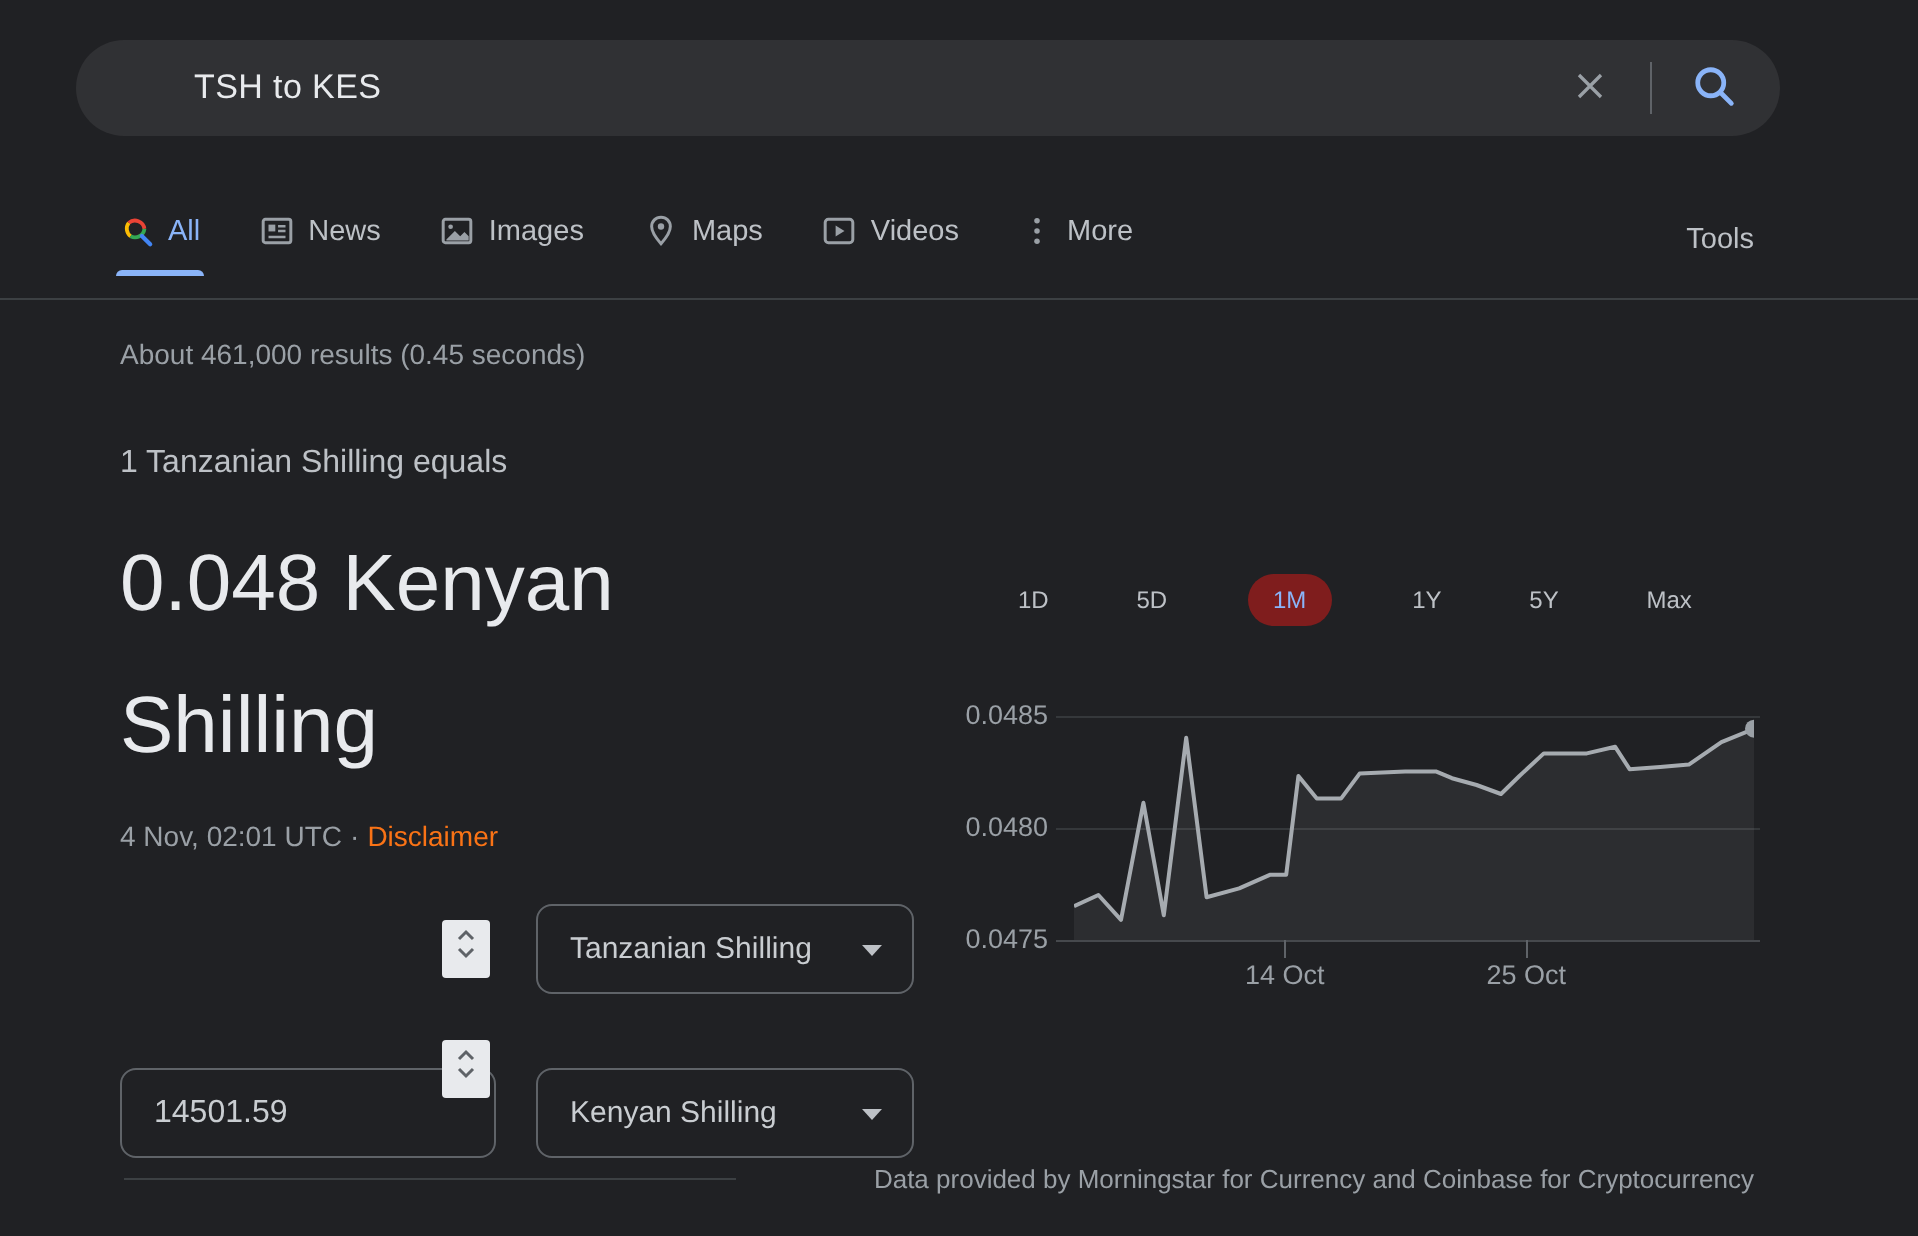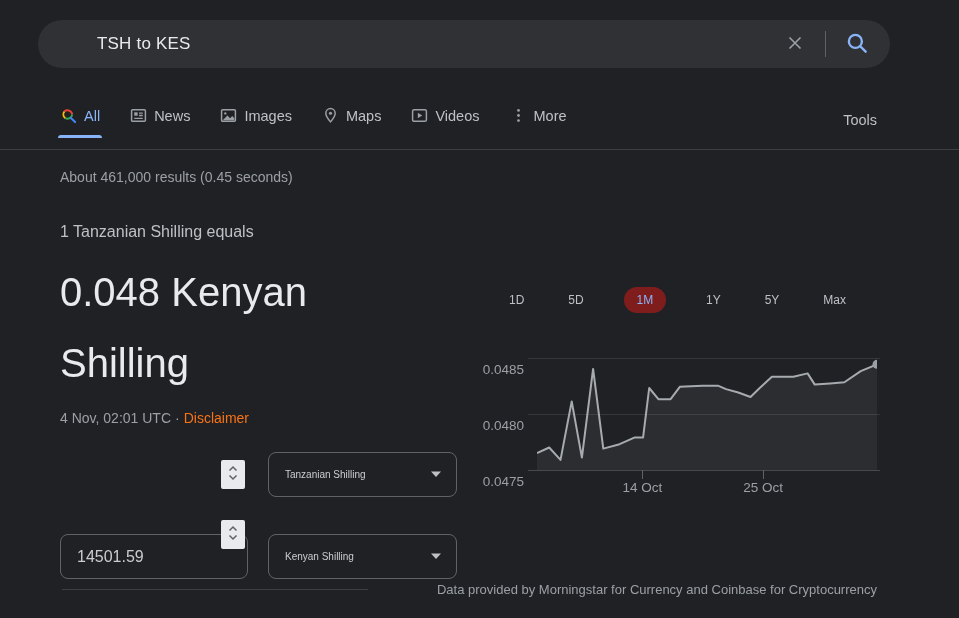--- a/index.html
+++ b/index.html
@@ -56,36 +56,36 @@
   .row1 { top:452px; } .row2 { top:512px;margin-top:22px; }
   .spinner {
     position:absolute; left:221px; width:24px; height:29px; background:#e8eaed;
     border-radius:2px; display:flex; flex-direction:column; align-items:center;
     justify-content:center; cursor:pointer;
   }
   .sp1 { top:460px; } .sp2 { top:520px; }
   .dropdown {
     position:absolute; left:268px; width:189px; height:45px;
     border:1px solid #5f6368; border-radius:8px; display:flex; align-items:center;
-    padding:0 14px 0 16px; cursor:pointer; color:#c9cdd1; font-size:10px;
+    padding:0 14px 0 16px; cursor:pointer; color:#c9cdd1; font-size:15px;
   }
   .dropdown .dd-label { flex:1; }
   
   .ranges {
     position:absolute; left:505px; top:287px; width:345px;
     display:flex; justify-content:space-between; align-items:center;
   }
   .range-btn { font-size:12px; color:#bdc1c6; cursor:pointer; padding:6px 4px; }
   .range-btn.active {
     color:#8ab4f8; background:#7f1d1d; border-radius:15px; padding:6px 13px;
   }
   .grid-line { position:absolute; left:528px; width:352px; height:1px; background:#35383b; }
   .g1 { top:358px; } .g2 { top:414px; }
   .axis-line { position:absolute; left:528px; top:470px; width:352px; height:1px; background:#46494d; }
-  .y-label { position:absolute; left:472px; width:52px; text-align:right; font-size:13.5px; color:#9aa0a6;margin-top:12px; }
+  .y-label { position:absolute; left:472px; width:52px; text-align:right; font-size:13.5px; color:#9aa0a6; }
   .yl1 { top:350px; } .yl2 { top:406px; } .yl3 { top:462px; }
   .plot { position:absolute; left:537px; top:352px; }
   .x-tick { position:absolute; top:470px; width:1px; height:9px; background:#5f6368; }
   .x-label { position:absolute; top:480px; width:60px; text-align:center; font-size:13.5px; color:#9aa0a6; }
   
   .footer-divider { position:absolute; left:62px; top:589px; width:306px; height:1px; background:#3c4043; }
   .footer-text { position:absolute; right:82px; top:582px; font-size:13px; color:#9aa0a6; }
 </style>
 </head>
 <body>

